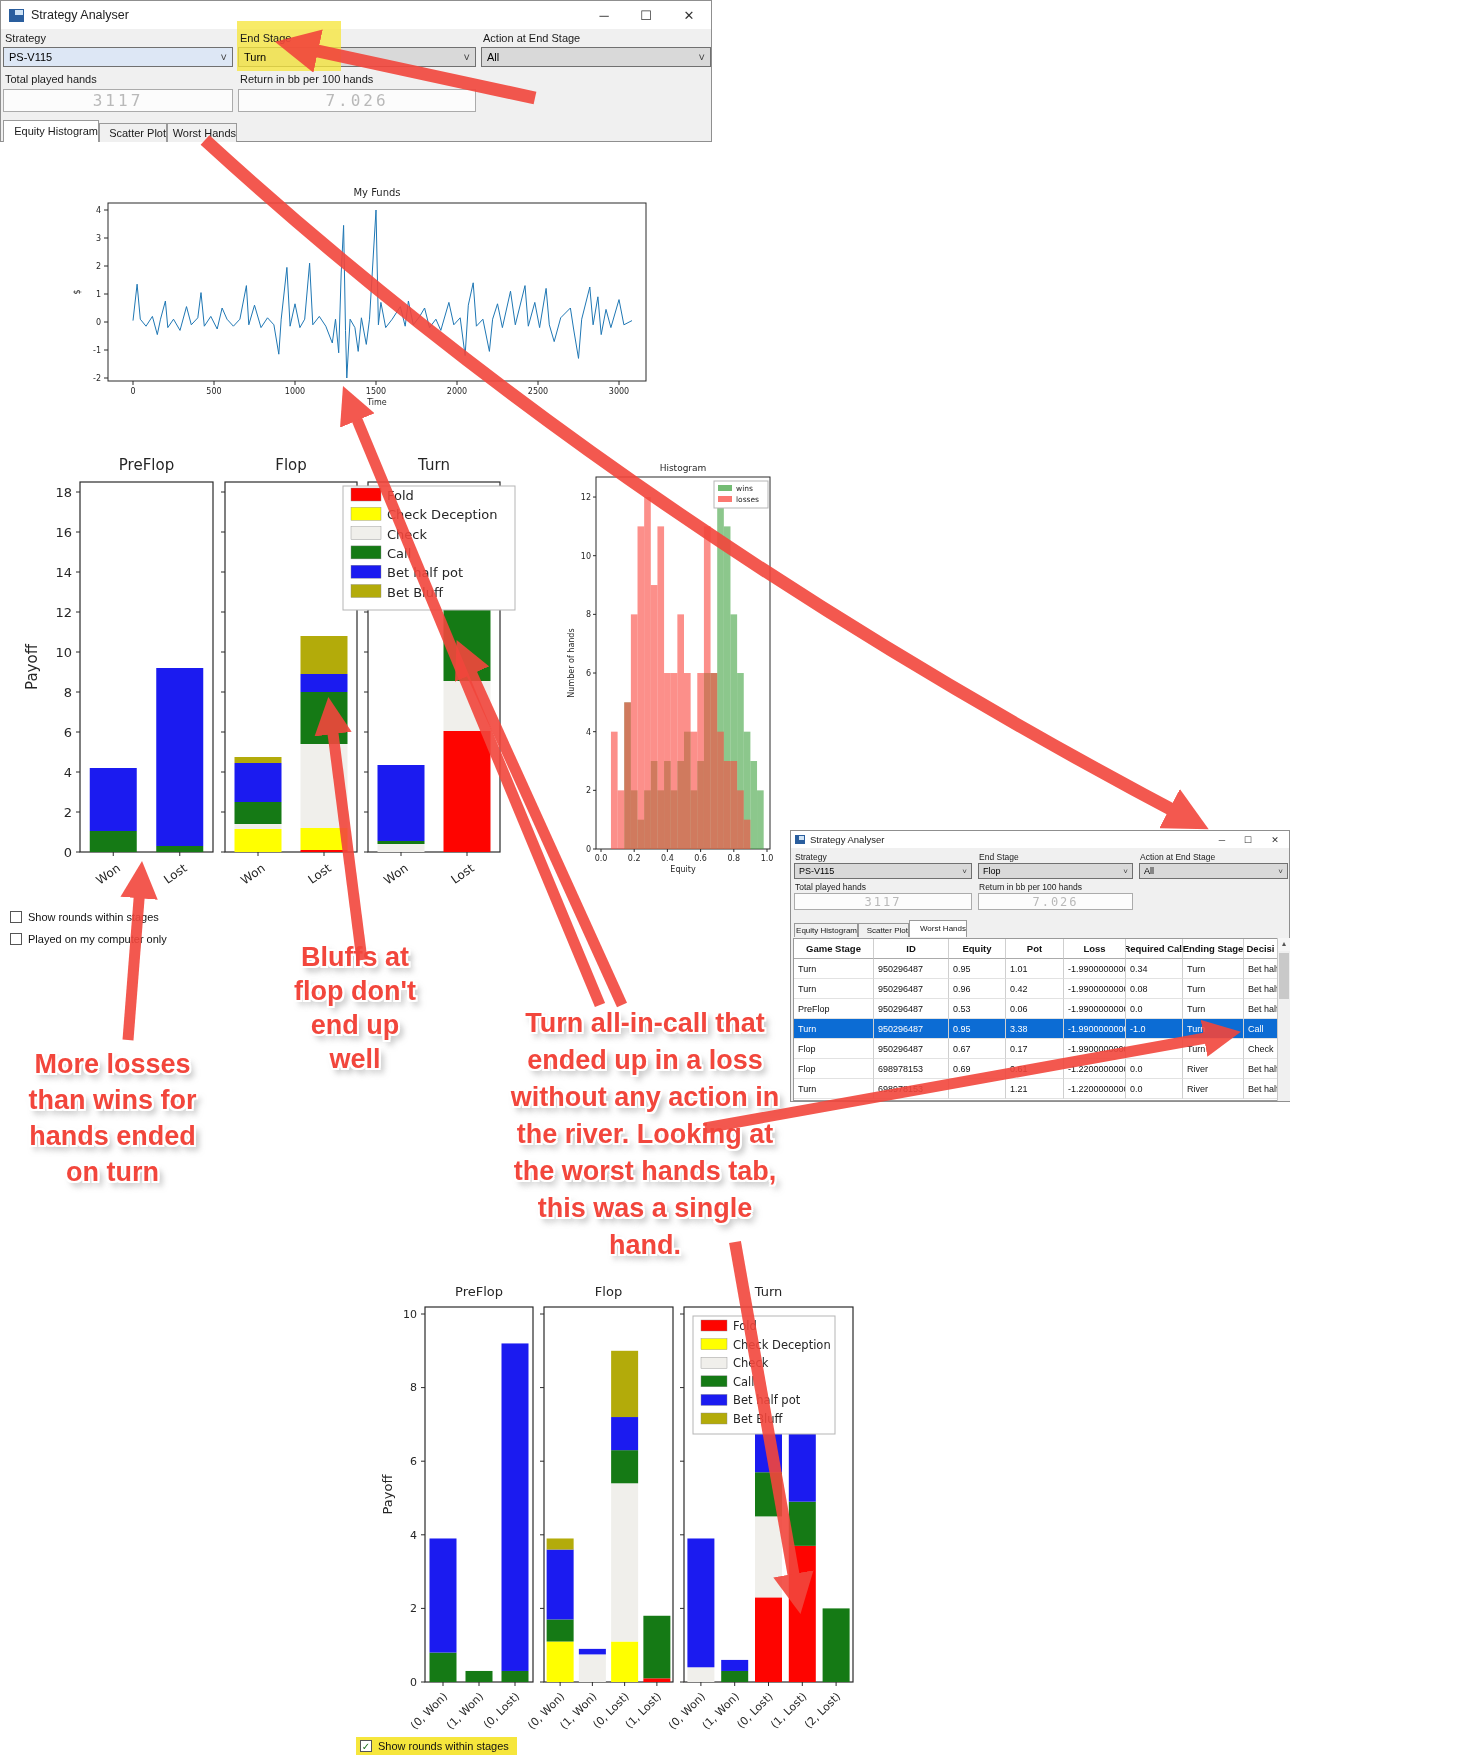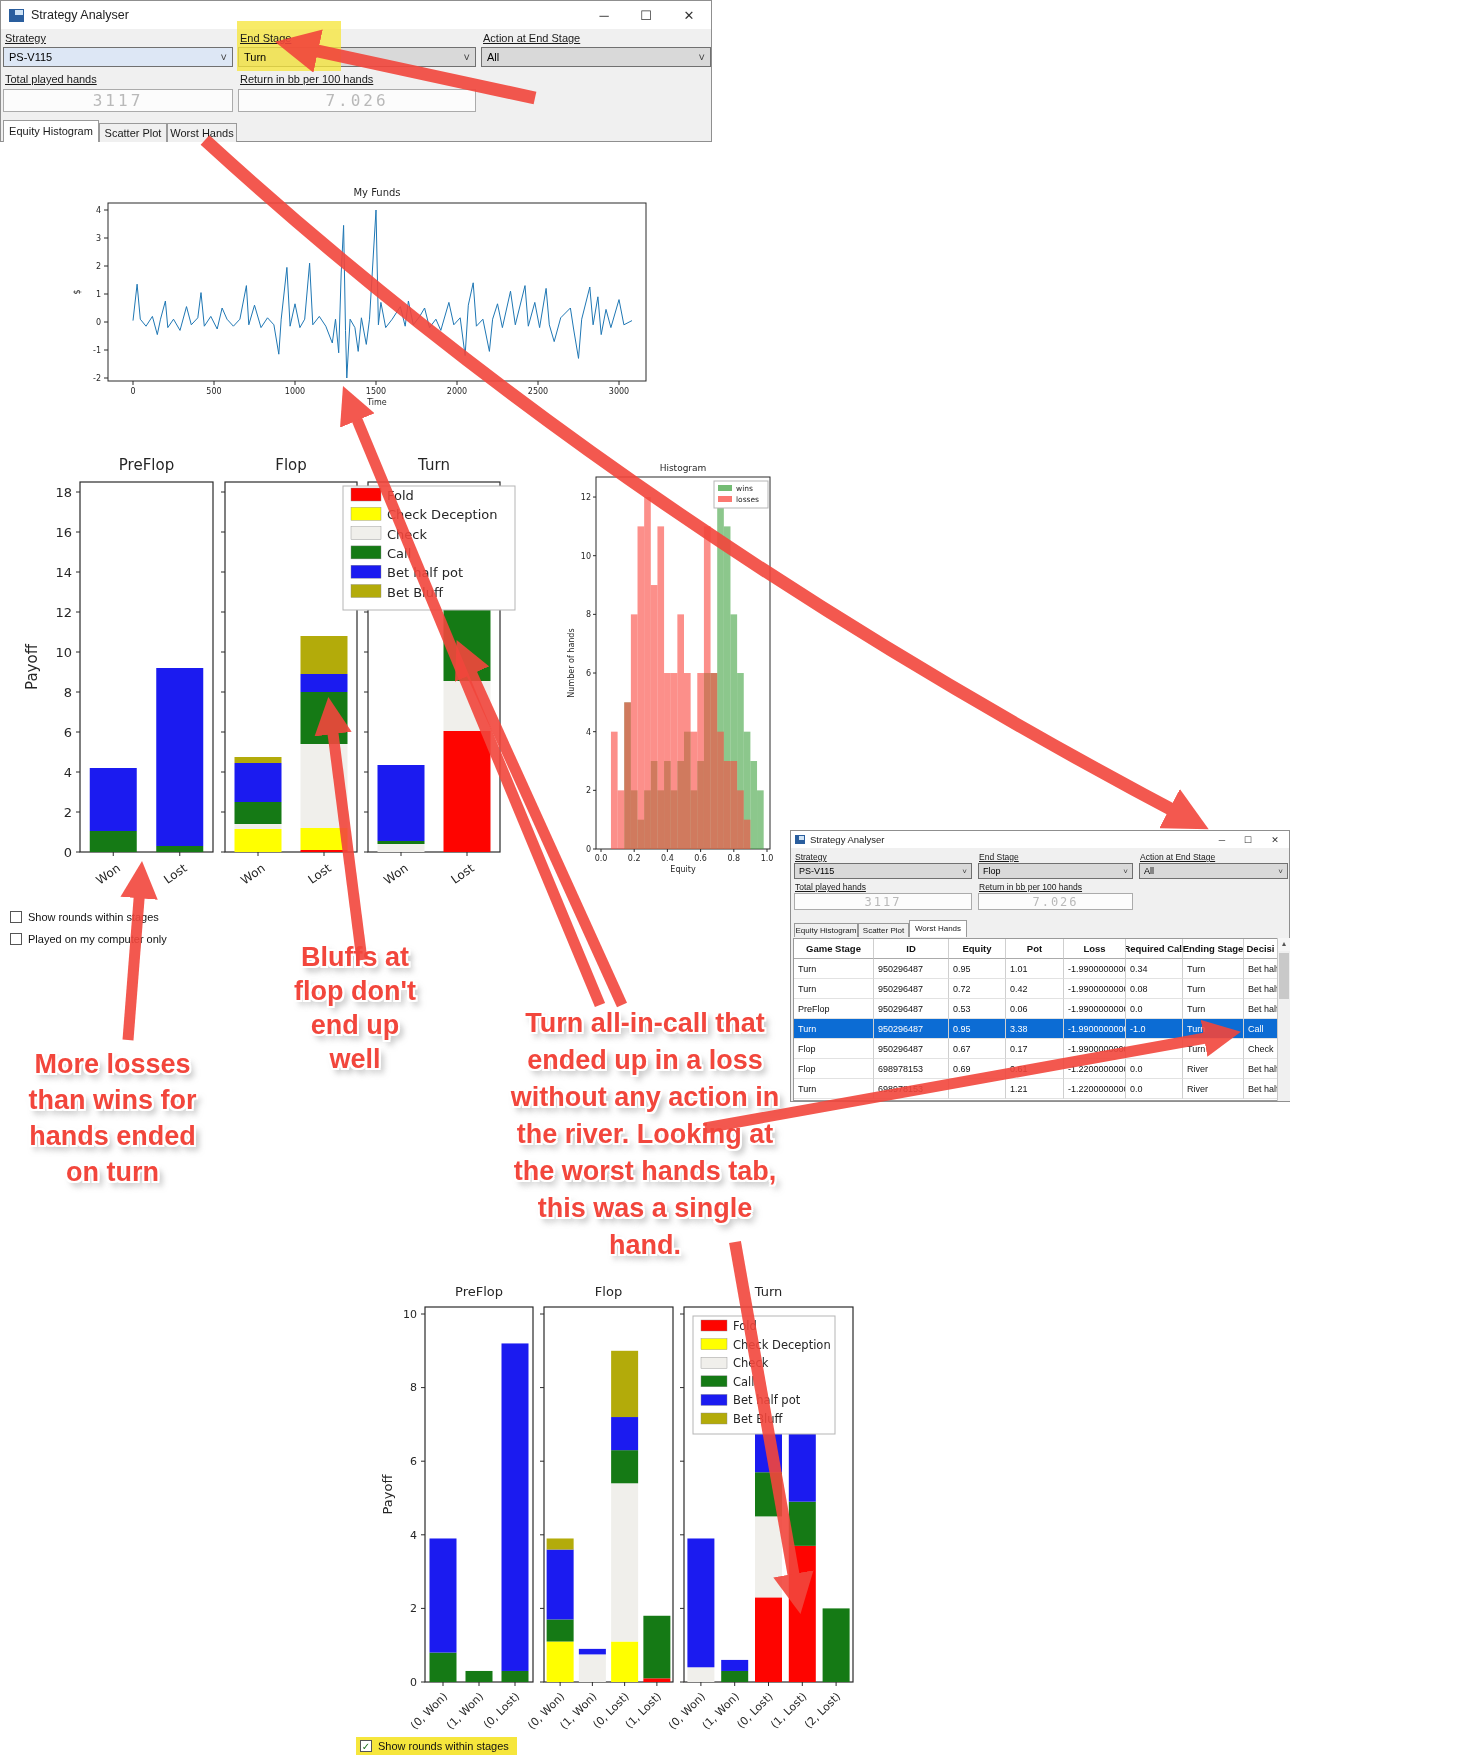--- a/index.html
+++ b/index.html
@@ -7,31 +7,31 @@
           font-family:"Liberation Sans", sans-serif;}
   svg{position:absolute;left:0;top:0;}
   
   .win{position:absolute;background:#f0f0f0;border:1px solid #8f8f8f;box-sizing:border-box;}
   .titlebar{position:absolute;left:0;top:0;right:0;background:#ffffff;display:flex;align-items:center;}
   .appicon{display:inline-block;background:#2a5e9e;position:relative;}
   .appicon:after{content:"";position:absolute;right:1px;top:1px;width:55%;height:45%;background:#cfe3f5;}
   .wtitle{color:#222;}
   .winbtns{margin-left:auto;display:flex;}
   .wbtn{text-align:center;color:#333;cursor:default;}
-  .lbl{position:absolute;color:#1a1a1a;text-decoration:underline;}
+  .lbl{position:absolute;color:#1a1a1a;}
   .dd{position:absolute;border:1px solid #707070;background:#d9d9d9;box-sizing:border-box;
       display:flex;align-items:center;}
   .dd .val{position:relative;z-index:2;}
   .dd .chev{margin-left:auto;color:#404040;}
   .lcd{position:absolute;border:1px solid #ababab;background:#fcfcfc;box-sizing:border-box;
        display:flex;align-items:center;justify-content:center;
        font-family:"DejaVu Sans Mono", monospace;color:#b9b9b9;}
   .tabs{position:absolute;display:flex;align-items:flex-end;}
   .tab{border:1px solid #9a9a9a;border-bottom:none;background:#f0f0f0;color:#1a1a1a;
-       text-align:center;box-sizing:border-box;}
+       text-align:right;box-sizing:border-box;}
   .tab.active{background:#ffffff;position:relative;}
   .hl{position:absolute;background:#f6e63c;opacity:.78;}
   .cbrow{position:absolute;display:flex;align-items:center;color:#111;}
   .cbbox{border:1px solid #555;background:#fff;display:inline-flex;align-items:center;justify-content:center;
          box-sizing:border-box;color:#1b6e1b;}
   
   #w2table{position:absolute;overflow:hidden;background:#ffffff;border:1px solid #9a9a9a;box-sizing:border-box;}
   .trow{display:flex;}
   .tcell{box-sizing:border-box;border-right:1px solid #cfcfcf;border-bottom:1px solid #e2e2e2;
          padding:0 0 0 4px;white-space:nowrap;overflow:hidden;color:#111;display:flex;align-items:center;}
@@ -463,21 +463,21 @@
         <div class="tcell" style="width: 57px; height: 20px; font-size: 9px;">0.95</div>
         <div class="tcell" style="width: 58px; height: 20px; font-size: 9px;">1.01</div>
         <div class="tcell" style="width: 62px; height: 20px; font-size: 9px;">-1.99000000000...</div>
         <div class="tcell" style="width: 57px; height: 20px; font-size: 9px;">0.34</div>
         <div class="tcell" style="width: 61px; height: 20px; font-size: 9px;">Turn</div>
         <div class="tcell" style="width: 34px; height: 20px; font-size: 9px;">Bet half po</div>
       </div>
       <div class="trow">
         <div class="tcell" style="width: 80px; height: 20px; font-size: 9px;">Turn</div>
         <div class="tcell" style="width: 75px; height: 20px; font-size: 9px;">950296487</div>
-        <div class="tcell" style="width: 57px; height: 20px; font-size: 9px;">0.72</div>
+        <div class="tcell" style="width: 57px; height: 20px; font-size: 9px;">0.96</div>
         <div class="tcell" style="width: 58px; height: 20px; font-size: 9px;">0.42</div>
         <div class="tcell" style="width: 62px; height: 20px; font-size: 9px;">-1.99000000000...</div>
         <div class="tcell" style="width: 57px; height: 20px; font-size: 9px;">0.08</div>
         <div class="tcell" style="width: 61px; height: 20px; font-size: 9px;">Turn</div>
         <div class="tcell" style="width: 34px; height: 20px; font-size: 9px;">Bet half po</div>
       </div>
       <div class="trow">
         <div class="tcell" style="width: 80px; height: 20px; font-size: 9px;">PreFlop</div>
         <div class="tcell" style="width: 75px; height: 20px; font-size: 9px;">950296487</div>
         <div class="tcell" style="width: 57px; height: 20px; font-size: 9px;">0.53</div>

